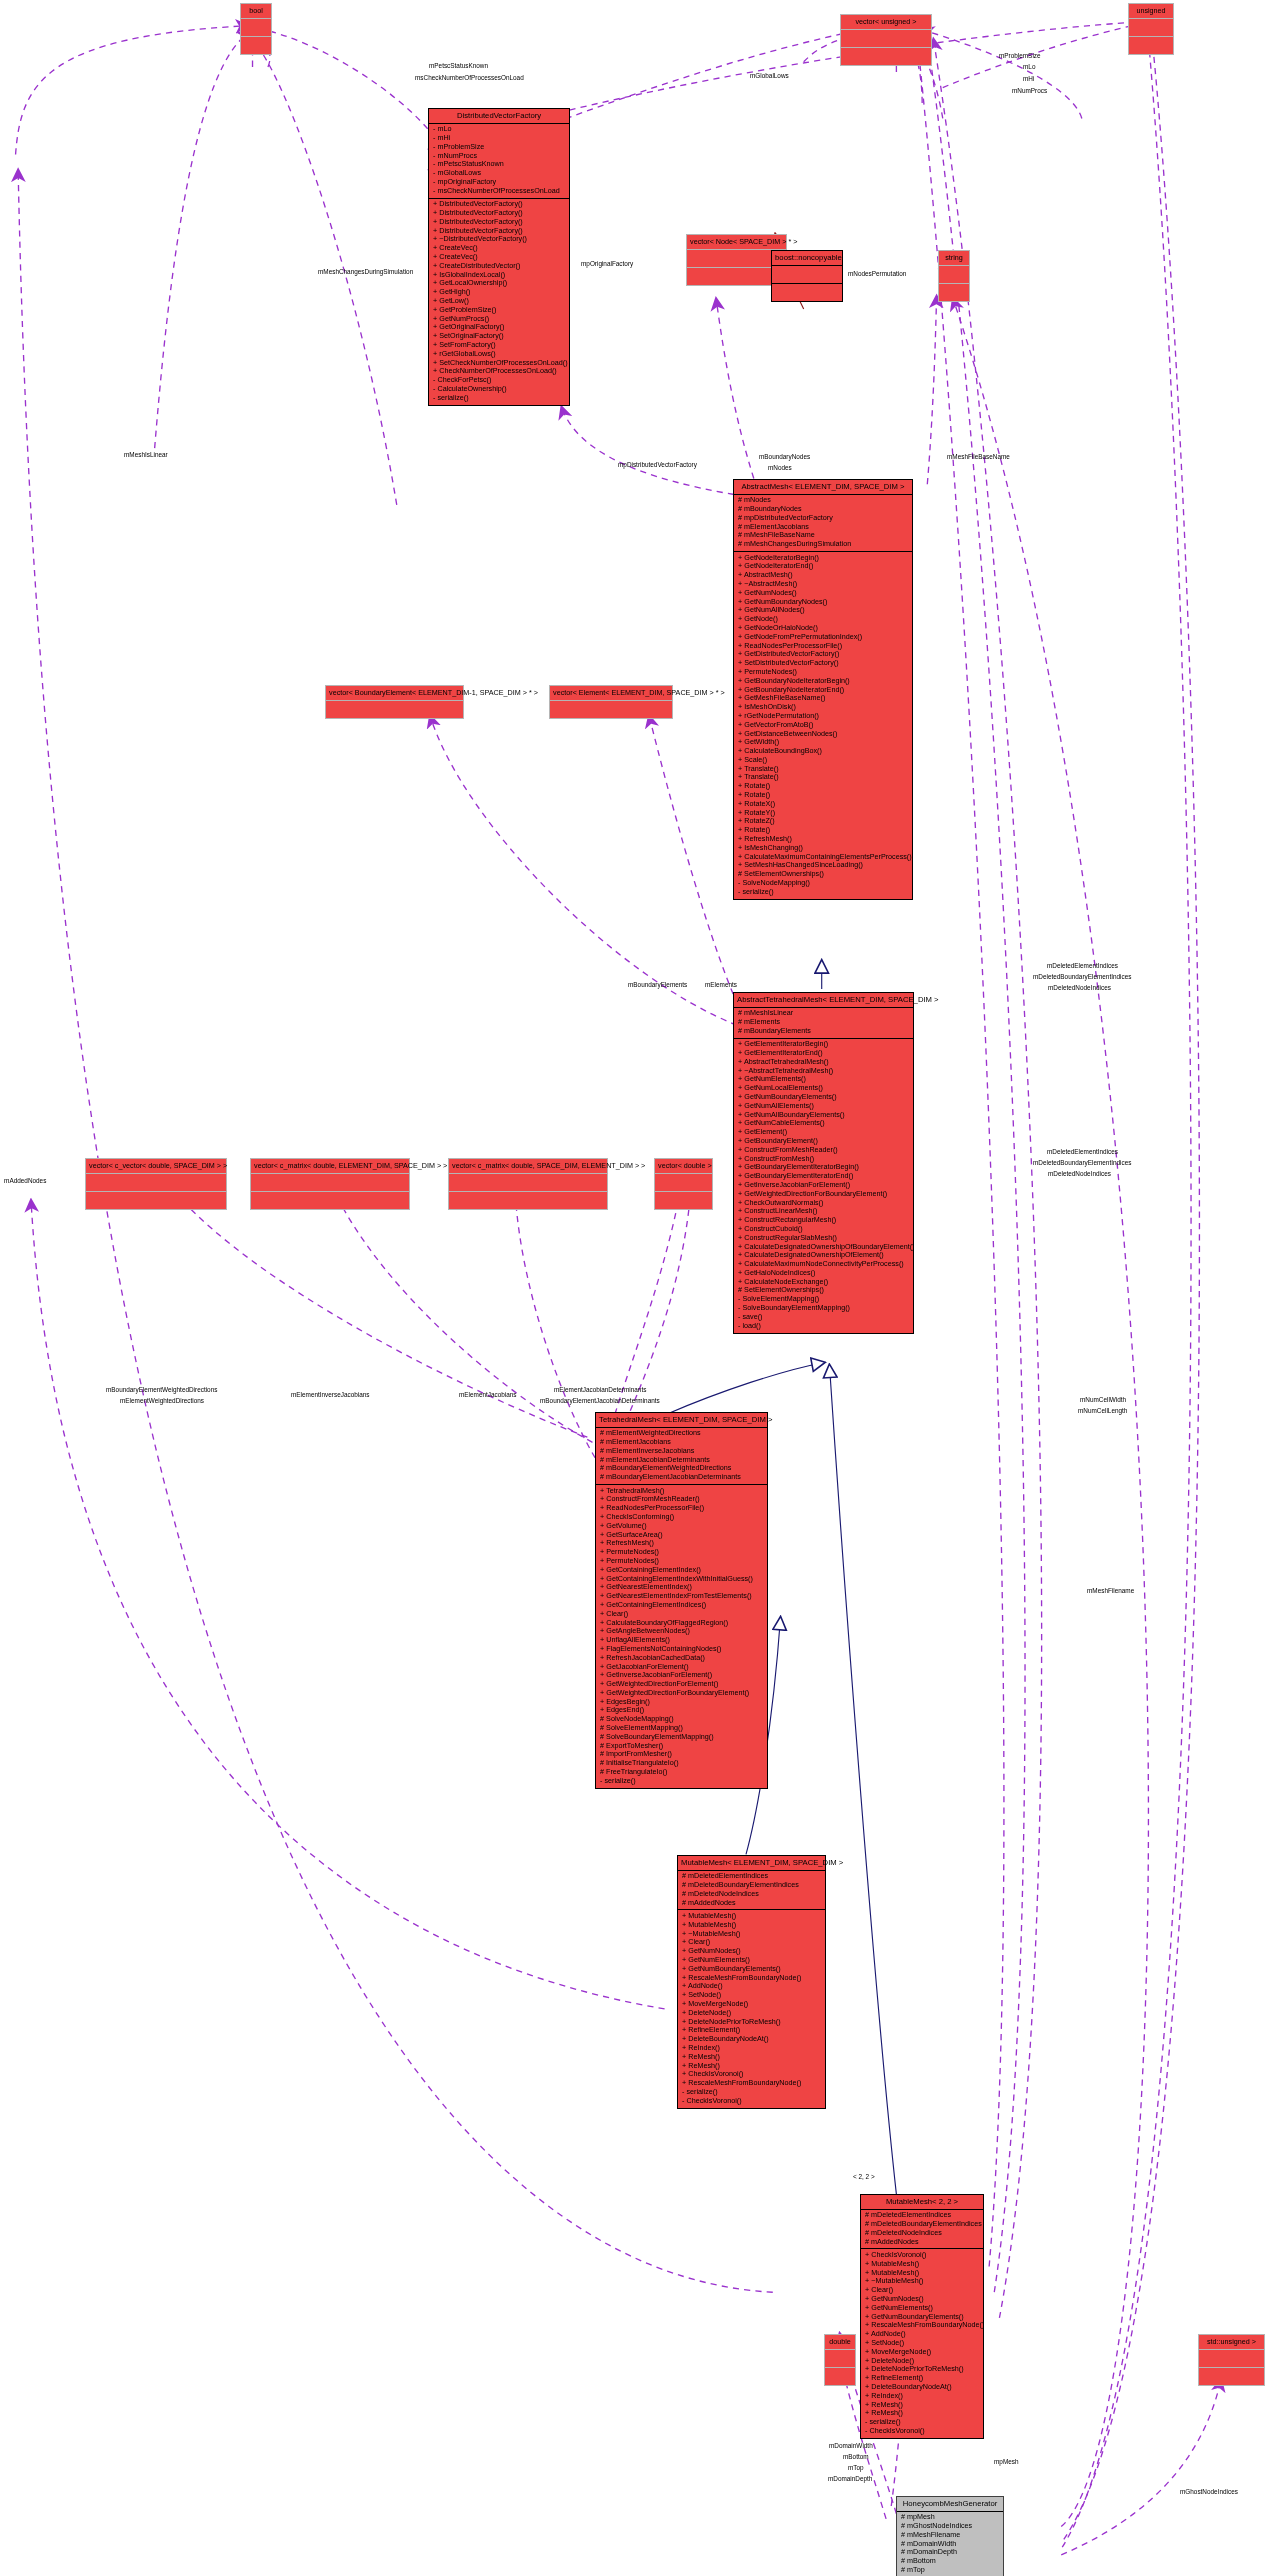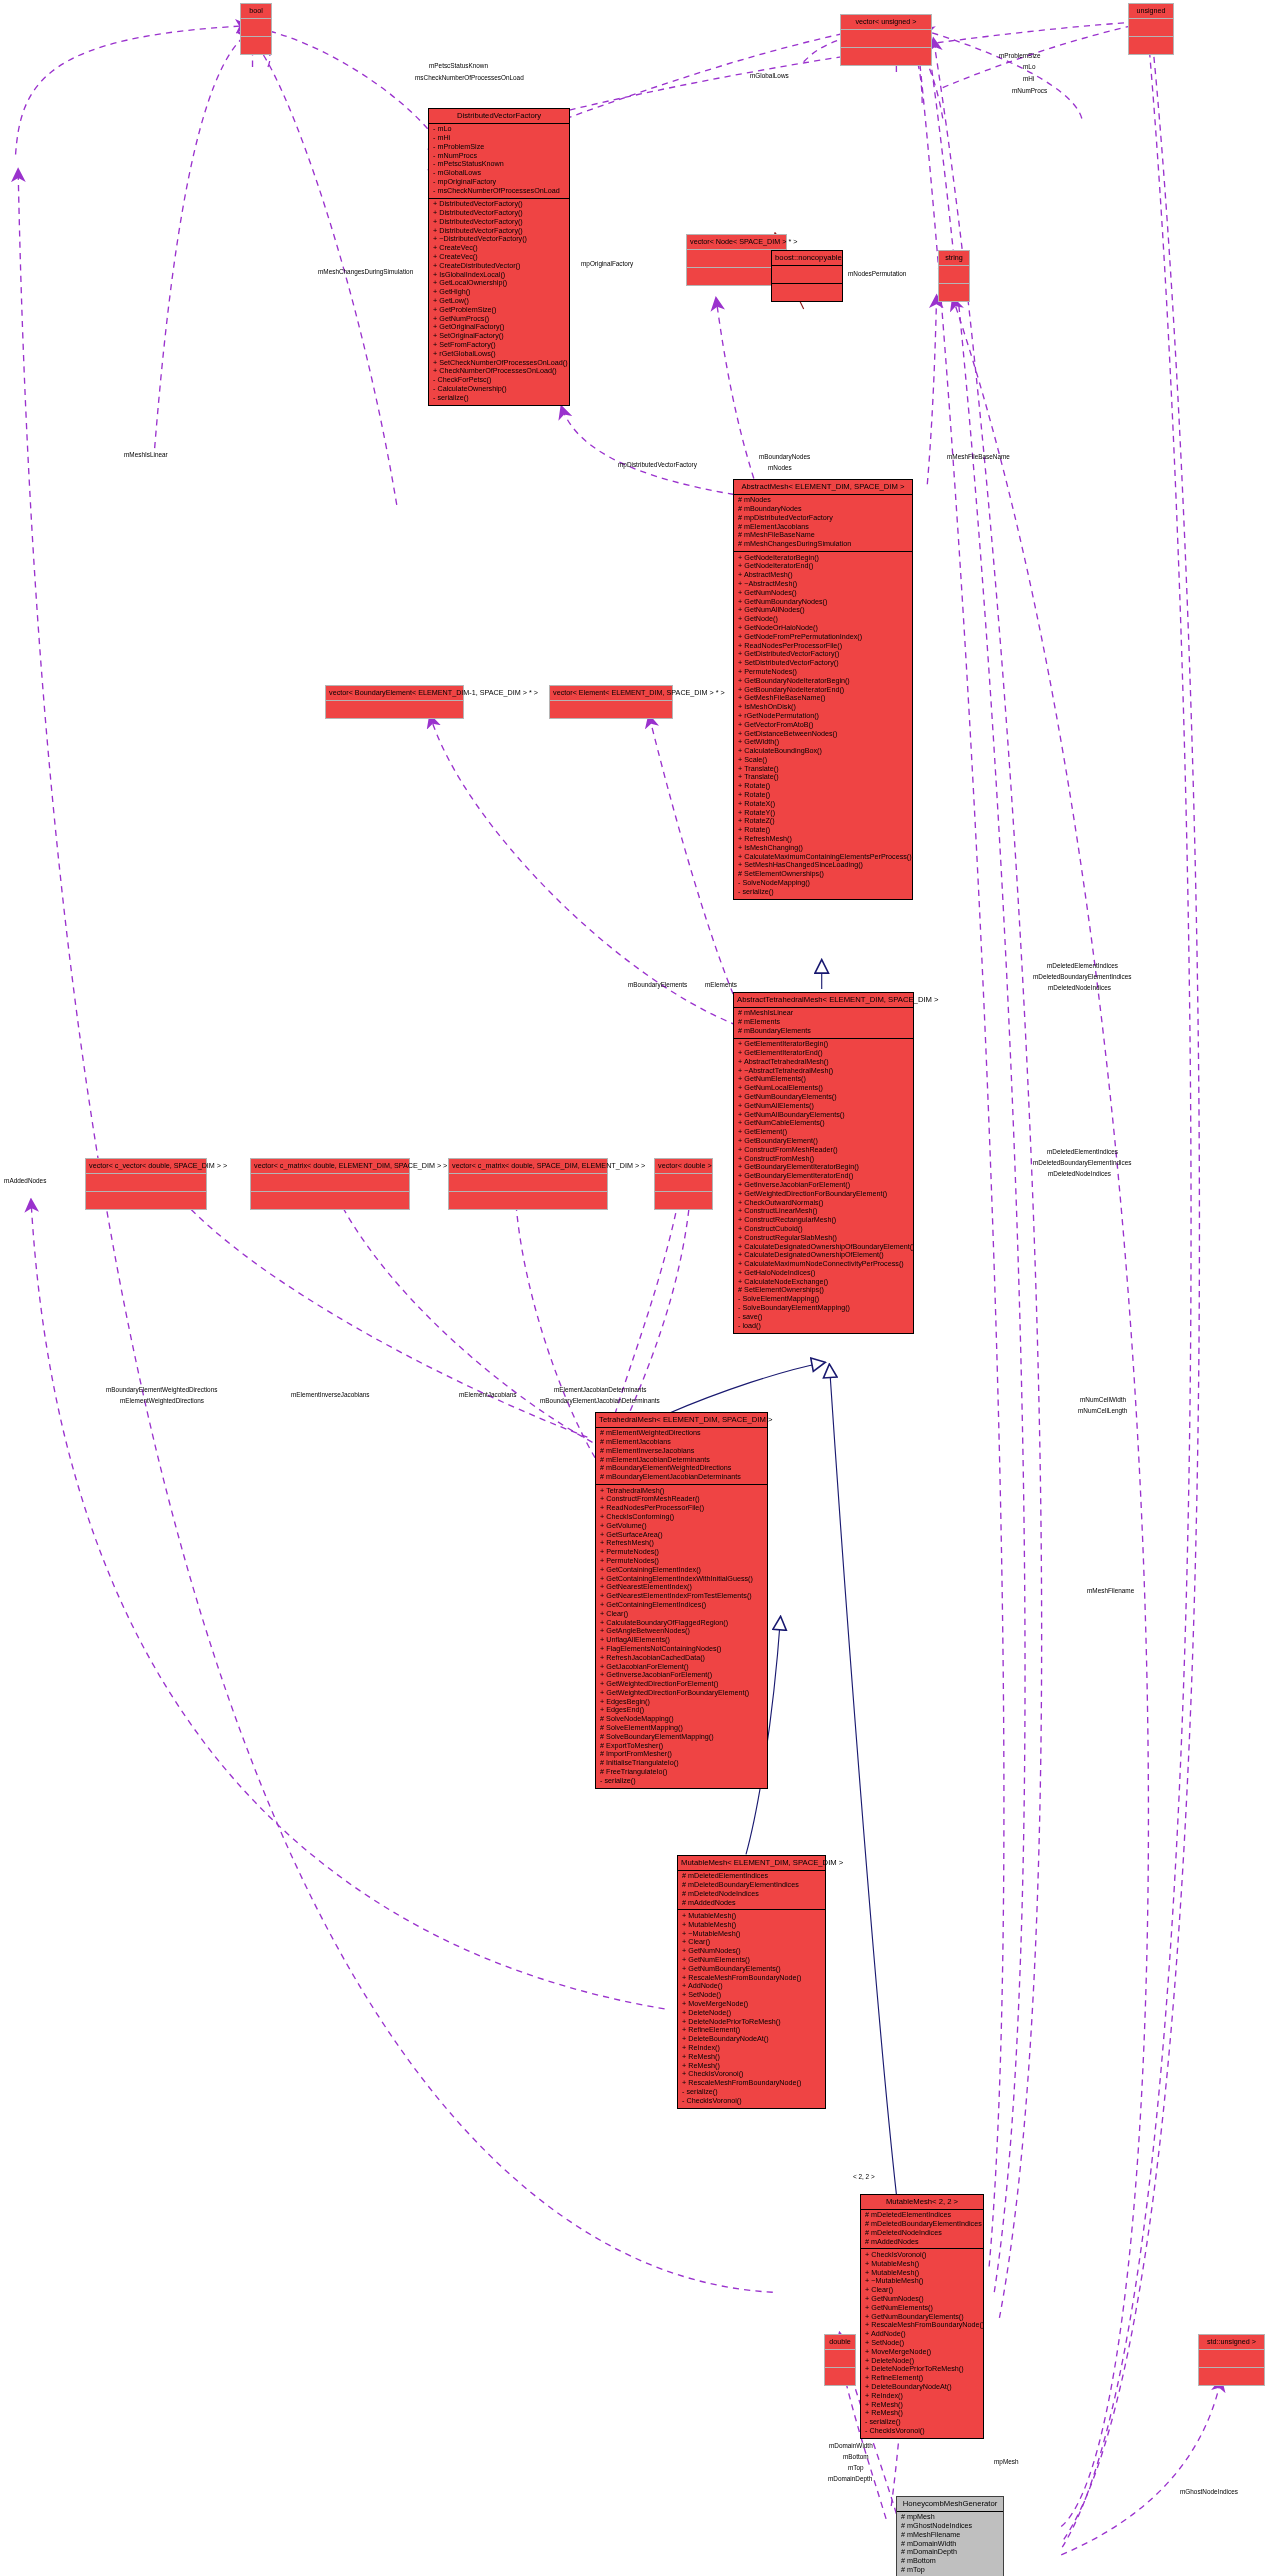--- a/index.html
+++ b/index.html
@@ -296,21 +296,21 @@
       <div class="row">+ GetHaloNodeIndices()</div>
       <div class="row">+ CalculateNodeExchange()</div>
       <div class="row"># SetElementOwnerships()</div>
       <div class="row">- SolveElementMapping()</div>
       <div class="row">- SolveBoundaryElementMapping()</div>
       <div class="row">- save()</div>
       <div class="row">- load()</div>
     </div>
   </div>
 
-  <div class="node plain" style="left:85px;top:1158px;width:122px;">
+  <div class="node plain" style="left:85px;top:1158px;width:142px;">
     <div class="title">vector&lt; c_vector&lt; double, SPACE_DIM &gt; &gt;</div>
     <div class="sect"></div>
     <div class="sect last"></div>
   </div>
 
   <div class="node plain" style="left:250px;top:1158px;width:160px;">
     <div class="title">vector&lt; c_matrix&lt; double, ELEMENT_DIM, SPACE_DIM &gt; &gt;</div>
     <div class="sect"></div>
     <div class="sect last"></div>
   </div>

